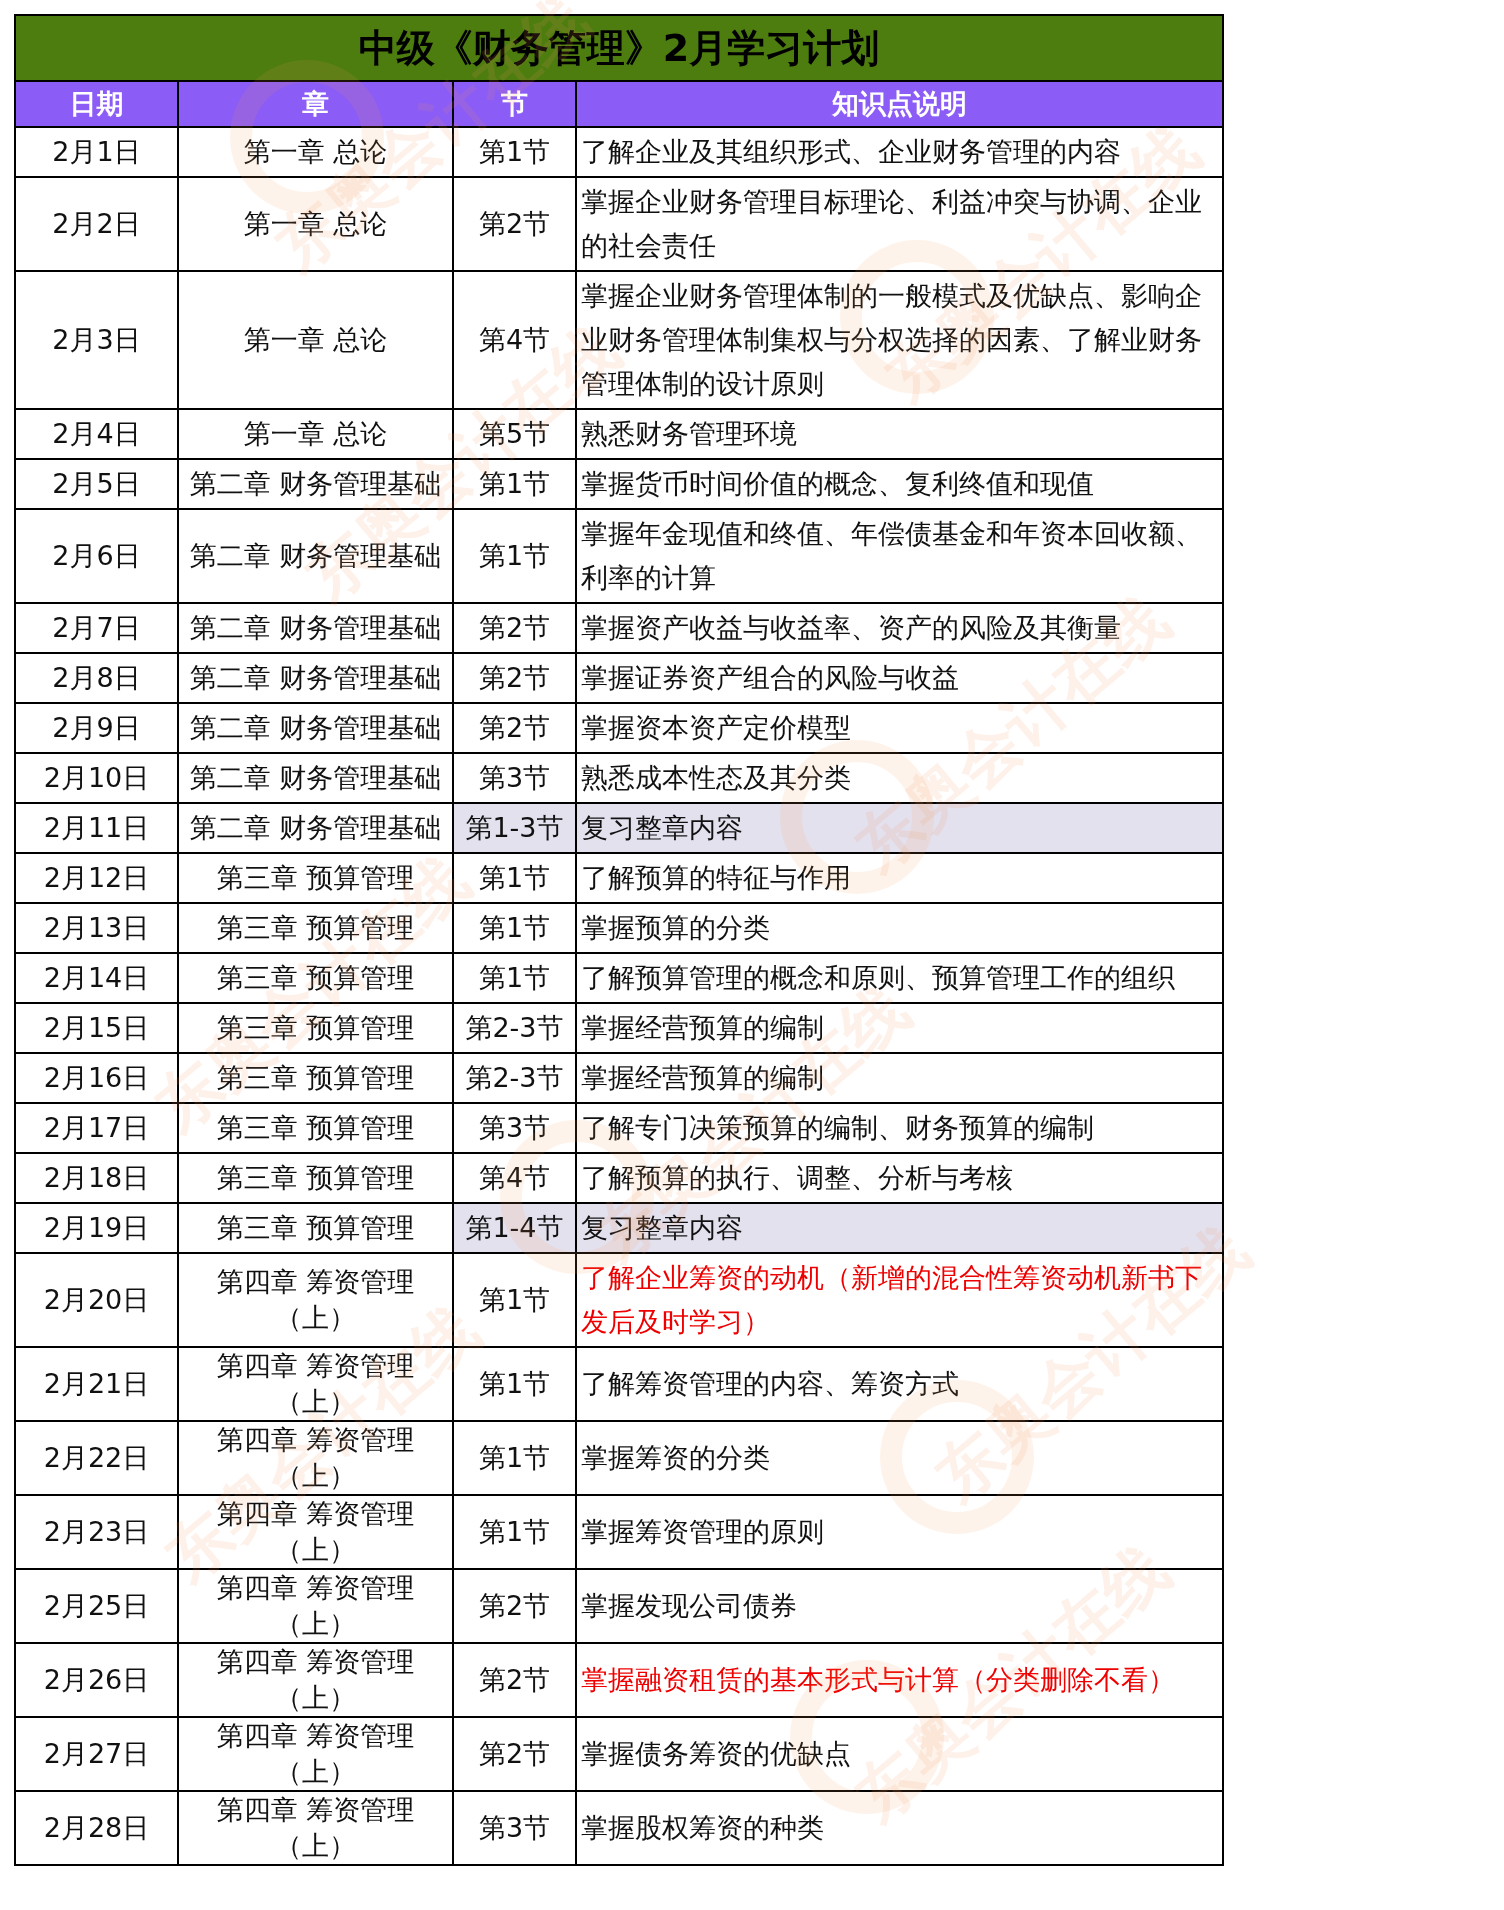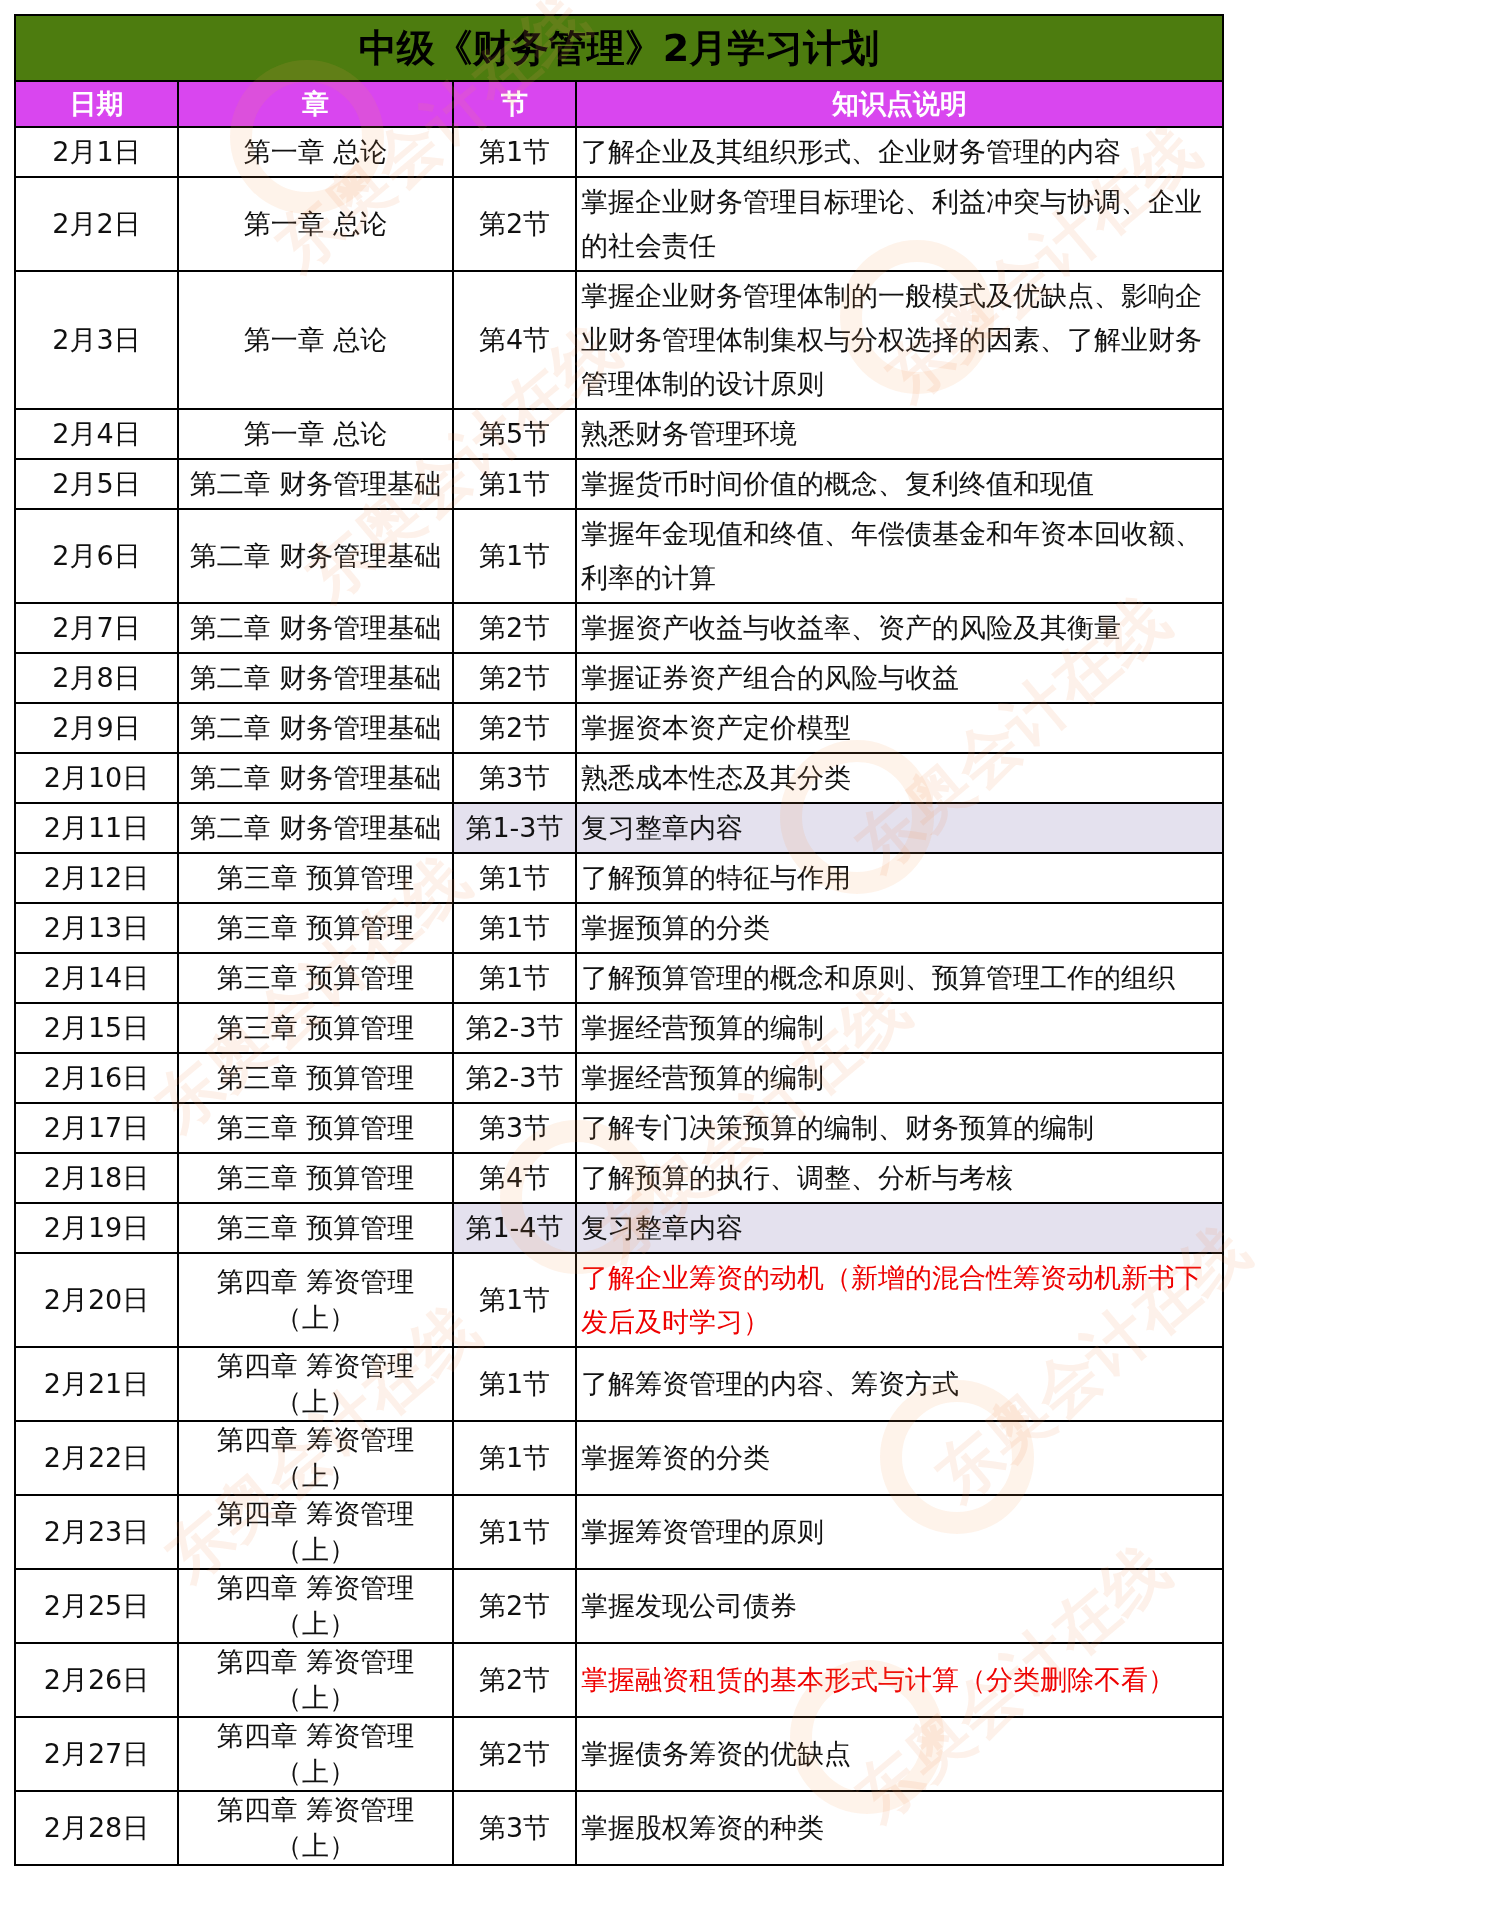--- a/index.html
+++ b/index.html
@@ -2,21 +2,21 @@
 <html><head>
 <meta charset="utf-8">
 <style>
   html, body { margin:0; padding:0; background:#ffffff; }
   body { width:1504px; height:1910px; position:relative; overflow:hidden;
          font-family:"DejaVu Sans","Liberation Sans",sans-serif; }
   .sheet { position:absolute; left:14px; top:14px; width:1208px; }
   table { border-collapse:collapse; width:1208px; table-layout:fixed; }
   td, th { border:2.5px solid #000; padding:0; font-size:27px; color:#111; }
   .title-cell { height:64px; text-align:center; font-weight:bold; font-size:38px; color:#000; }
-  .hdr th { background:#d946ef; color:#ffffff; height:44px; font-size:27px; font-weight:bold; }
+  .hdr th { background:#8b5cf6; color:#ffffff; height:44px; font-size:27px; font-weight:bold; }
   .c-date { text-align:center;margin-top:36px; }
   .c-chap { text-align:center;border-radius:25px; }
   .c-sec { text-align:center; }
   .c-desc { text-align:left; padding:2px 4px 2px 4px; line-height:44px; }
   tr.row td { height:42px; }
   tr.review .c-sec, tr.review .c-desc { background:#e4e1ee; }
   .red { color:#ee0000; }
   .wm { position:absolute; pointer-events:none; color:rgba(240,150,90,0.13);
         font-weight:bold; font-size:64px; transform:rotate(-40deg); white-space:nowrap; }
   .wm-ring { position:absolute; width:110px; height:110px; border-radius:50%;

